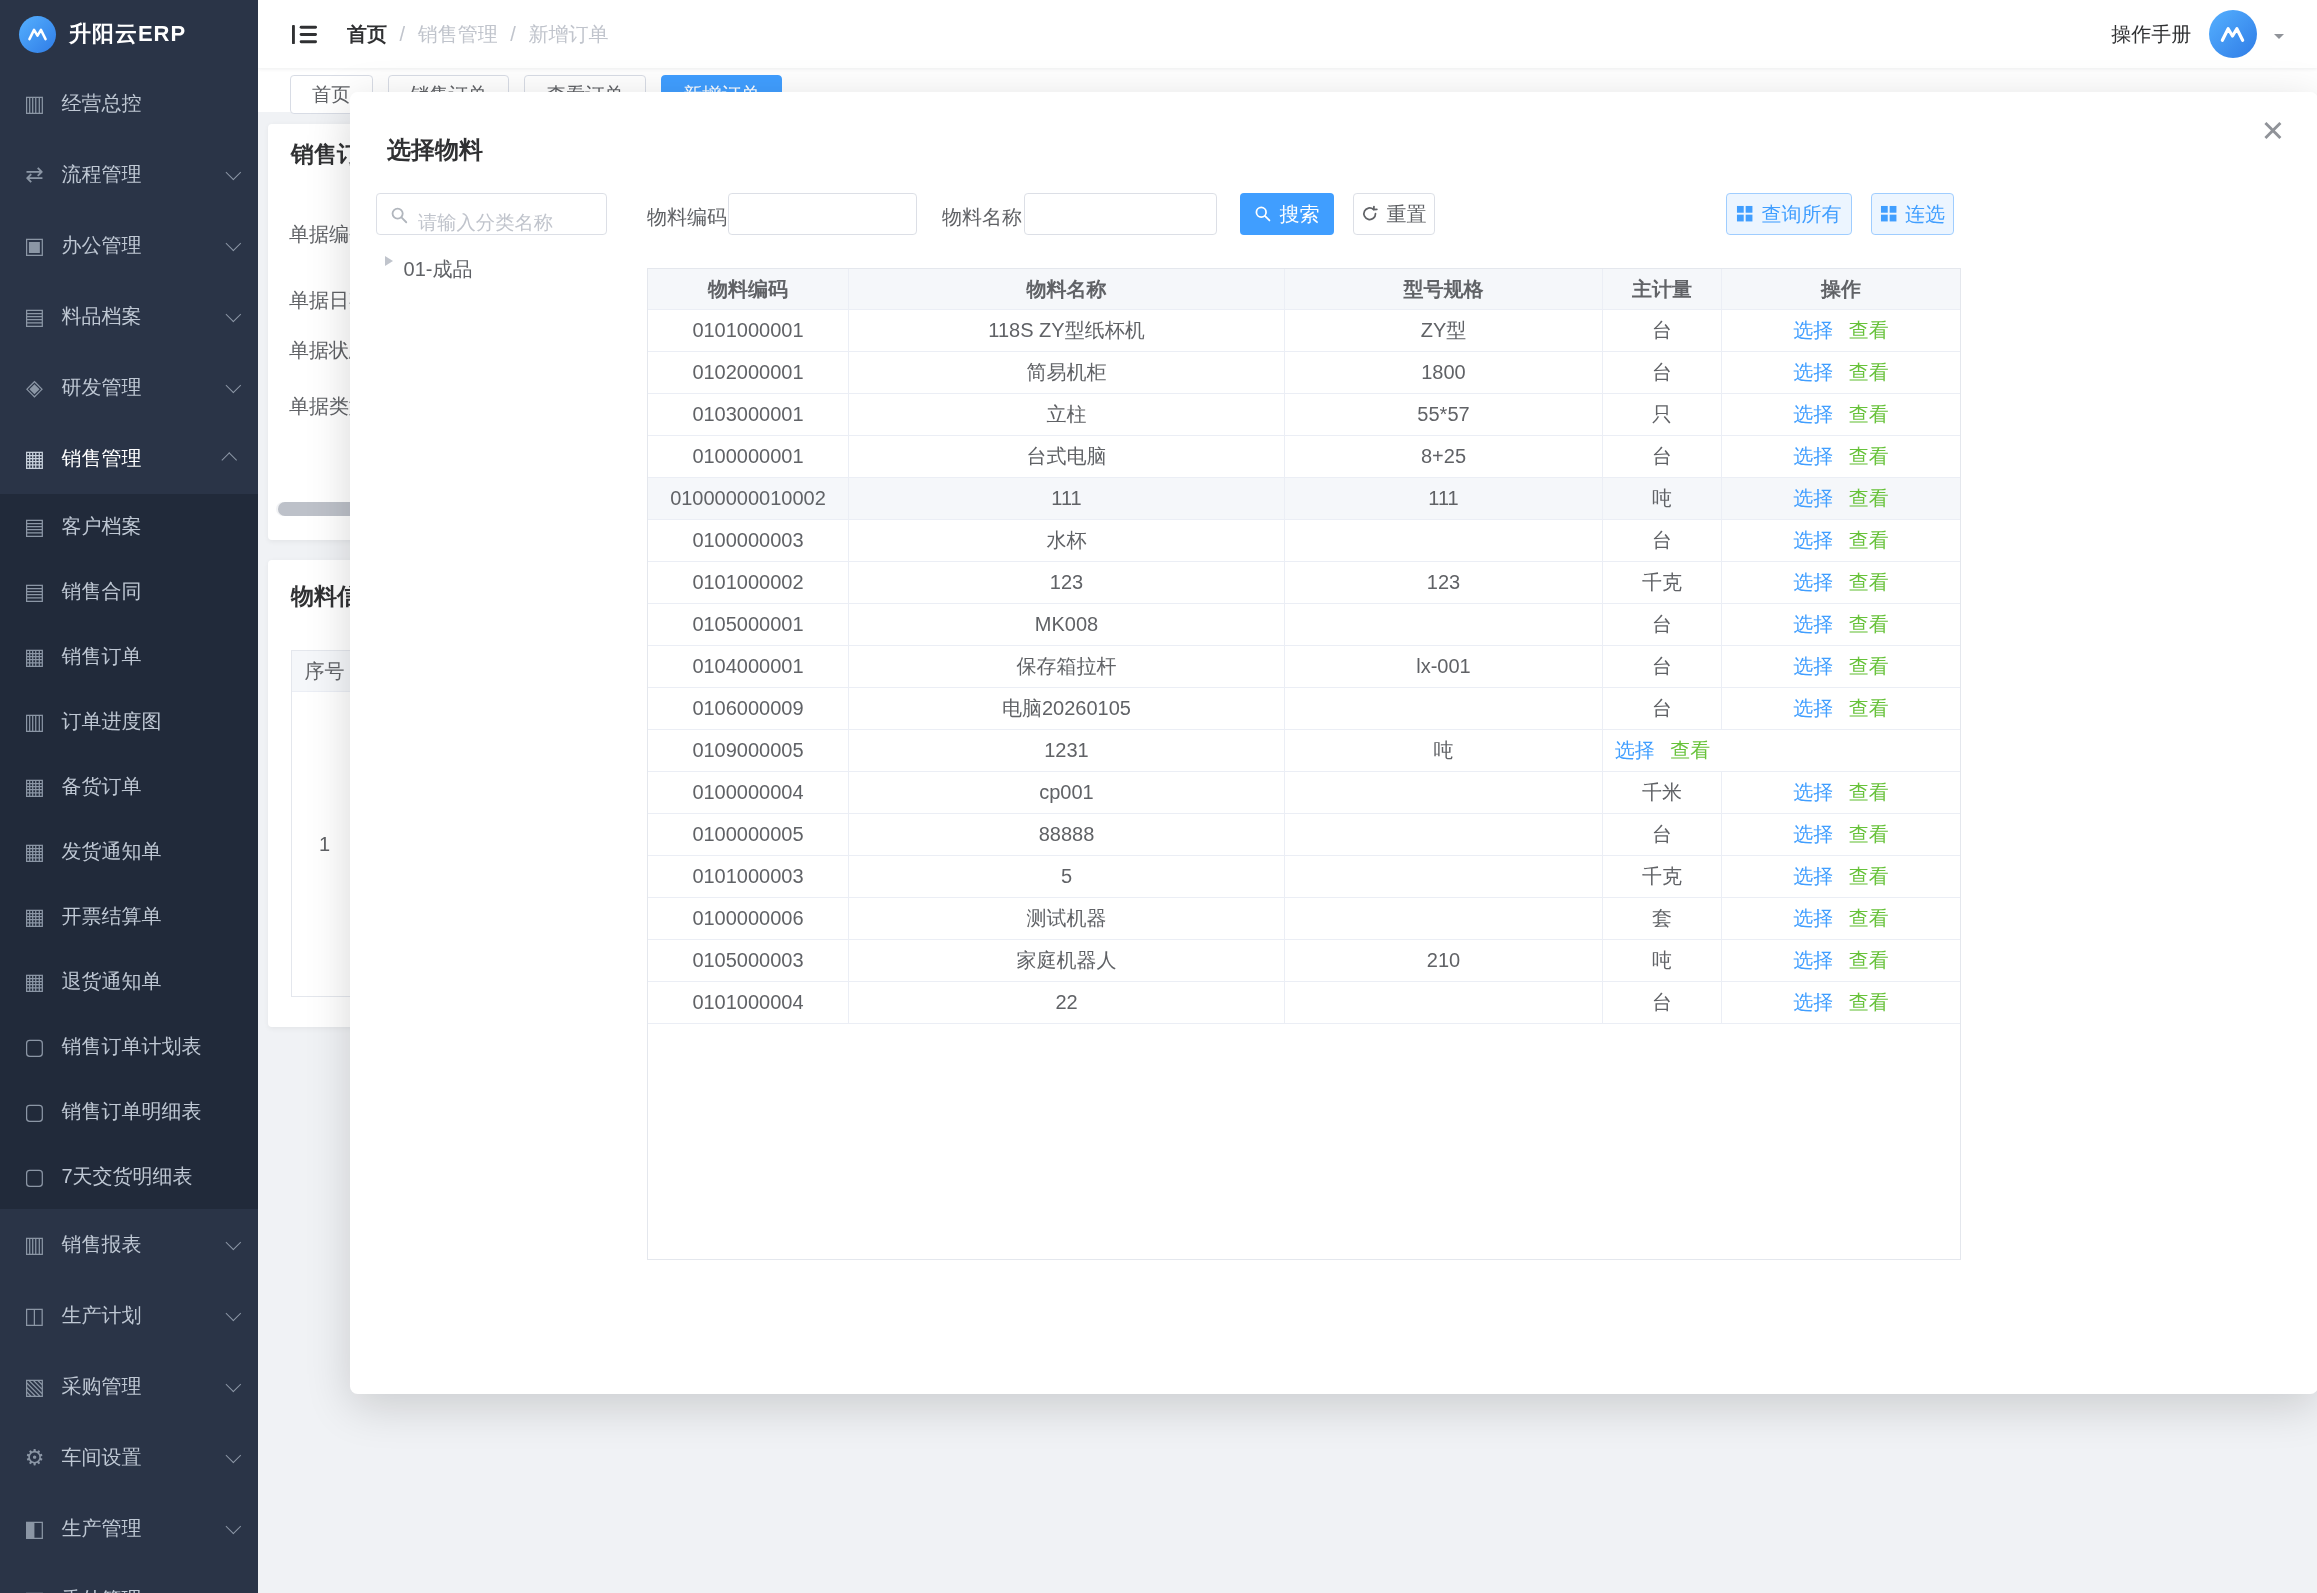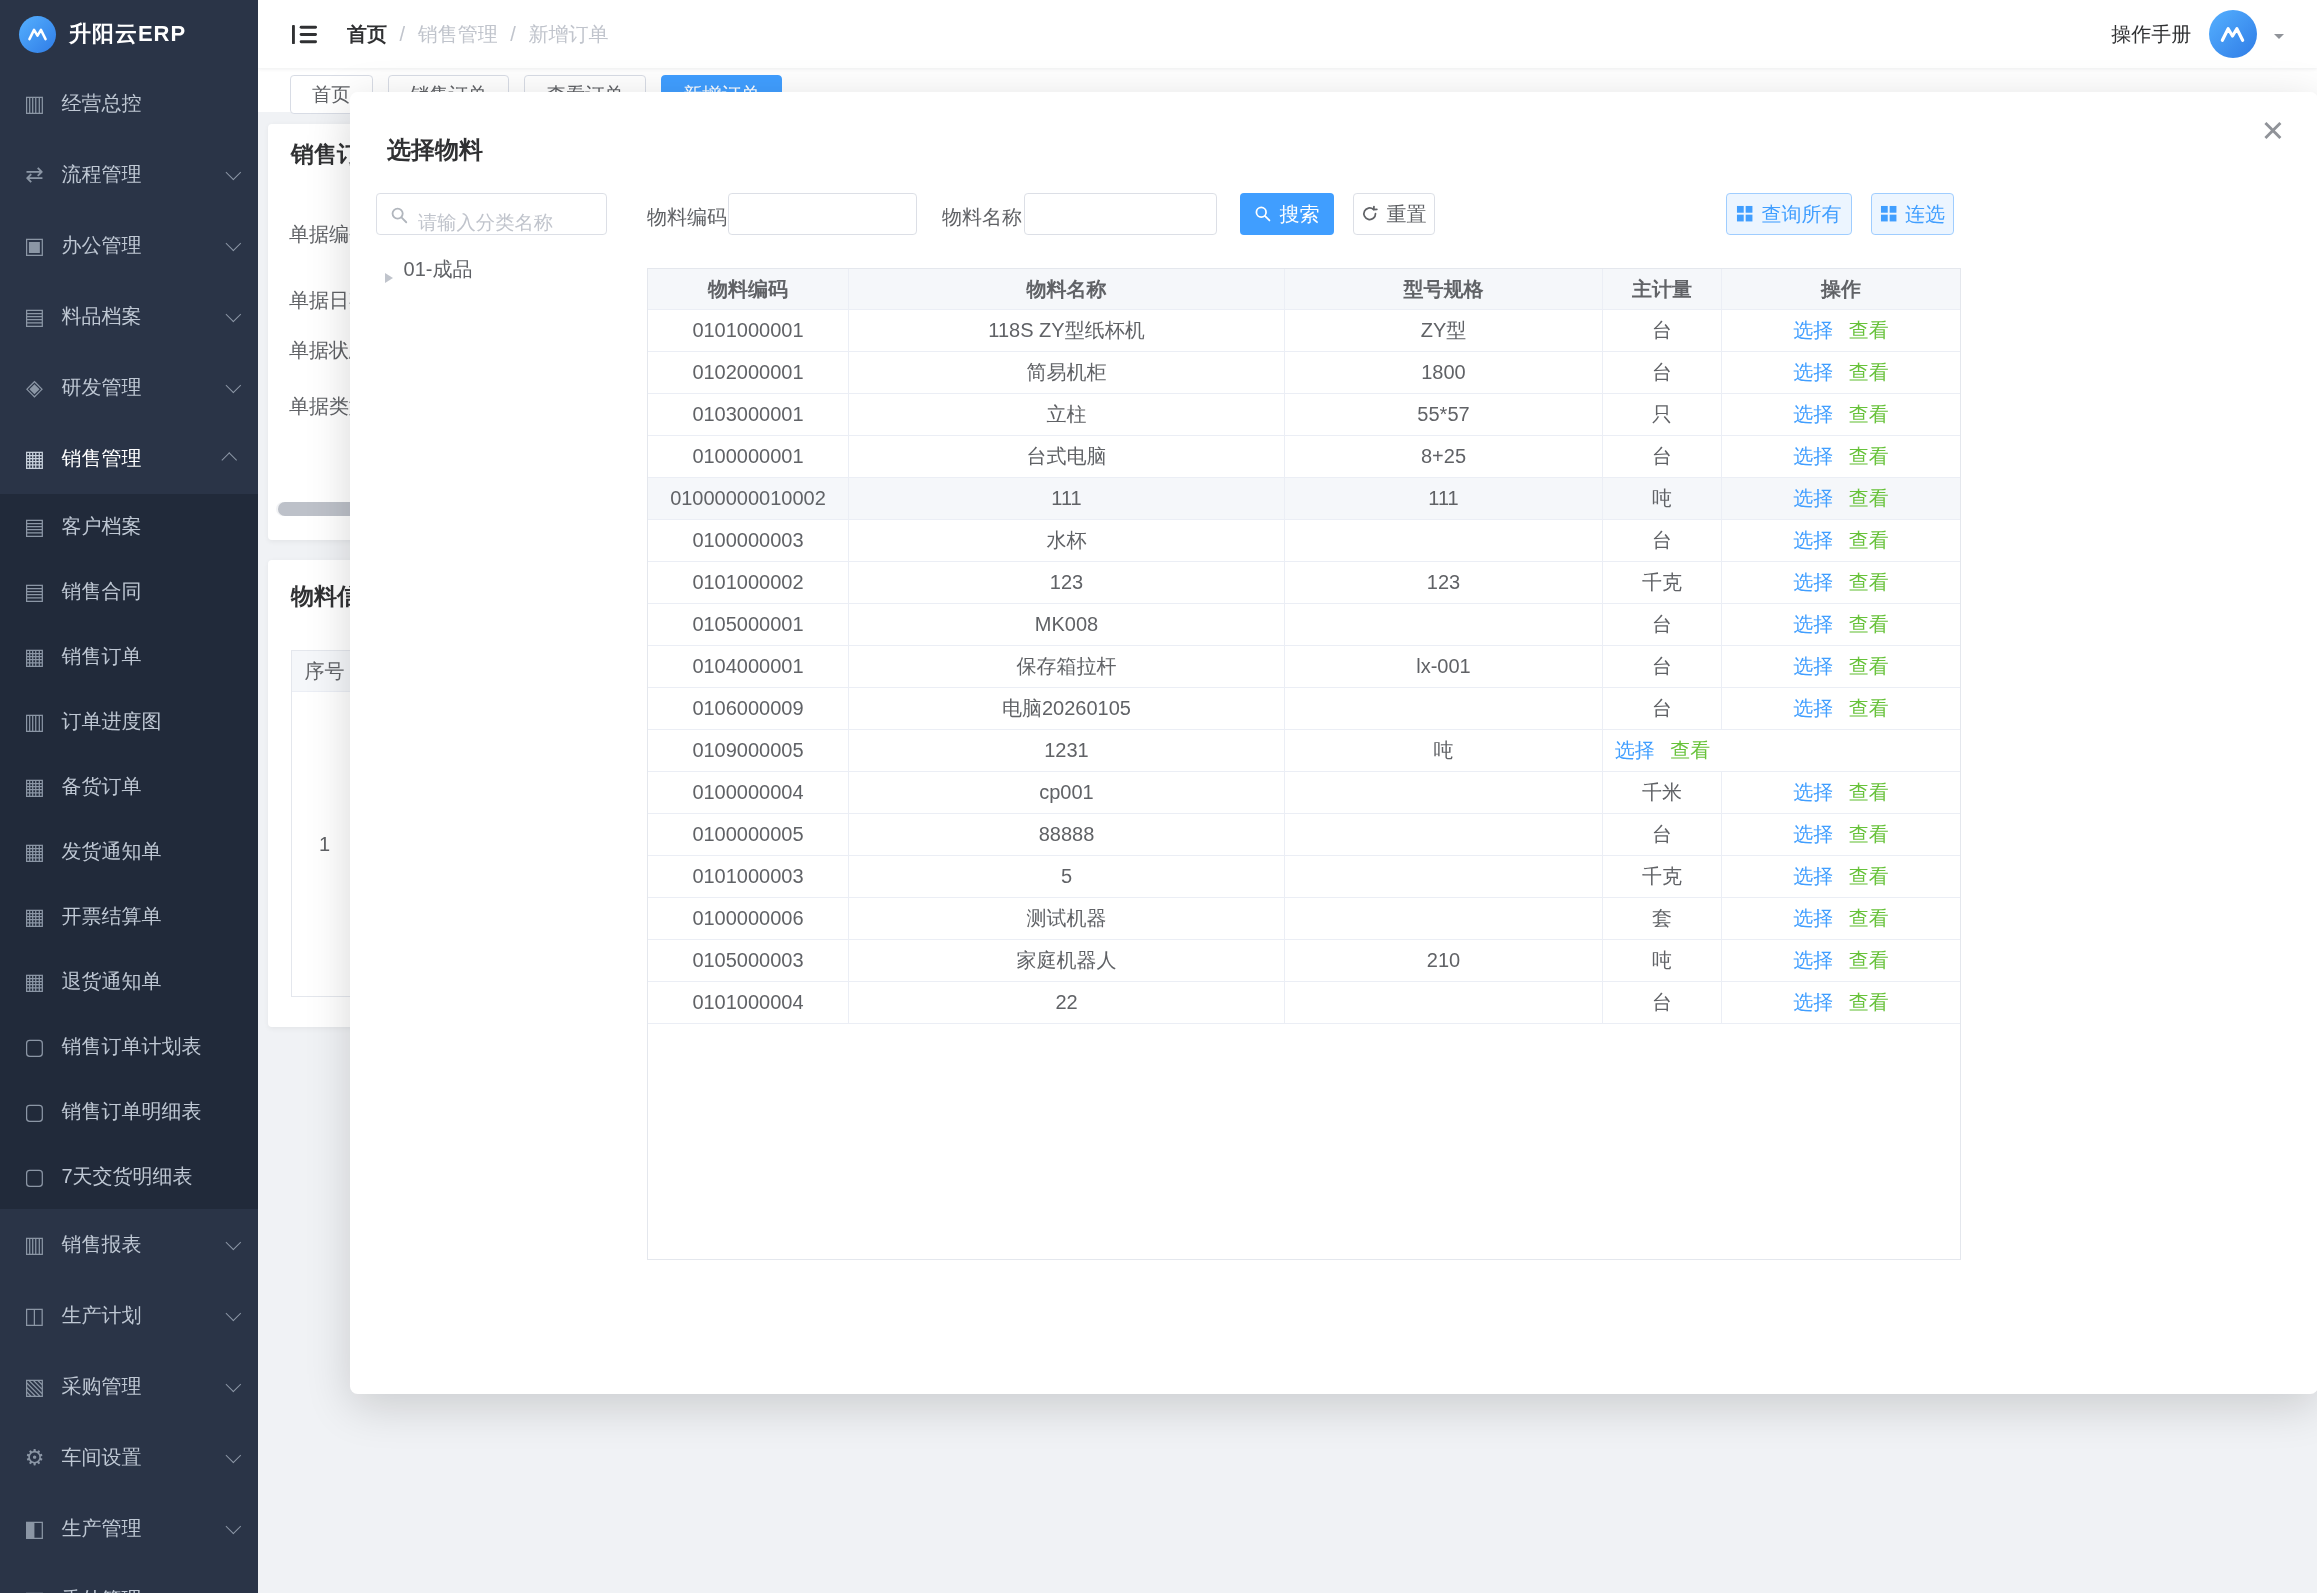--- a/index.html
+++ b/index.html
@@ -80,21 +80,21 @@
   .tree-search{left:26px;width:231px;padding-left:41px;position:absolute}
   .tree-search .s-ic{position:absolute;left:12.6px;top:11.6px}
   .f-label{position:absolute;top:112px;font-size:20px;color:#606266}
   .lbl-code{left:297px}.inp-code{left:378px;width:189px;padding:0 11.6px;position:absolute}
   .lbl-name{left:592px}.inp-name{left:674px;width:193px;padding:0 11.6px;position:absolute}
   .btn-search{position:absolute;left:890px;top:101px;width:94px;height:42px;background:#409eff;color:#fff}
   .btn-reset{position:absolute;left:1003px;top:101px;width:82px;height:42px;background:#fff;border:1px solid #dcdfe6;color:#606266}
   .btn-plainblue{position:absolute;top:101px;height:42px;background:#ecf5ff;border:1px solid #9fcdff;color:#409eff}
   .btn-queryall{left:1376px;width:126px}
   .btn-multisel{left:1521px;width:83px}
-  .tree-node{position:absolute;left:35px;top:164px;display:flex;align-items:flex-end;gap:10.6px;font-size:20px;color:#606266;cursor:pointer}
+  .tree-node{position:absolute;left:35px;top:164px;display:flex;align-items:flex-start;gap:10.6px;font-size:20px;color:#606266;cursor:pointer}
   .tri{width:0;height:0;border-left:8.7px solid #c0c4cc;border-top:5.8px solid transparent;border-bottom:5.8px solid transparent}
 
   .m-table{position:absolute;left:297px;top:176px;width:1314px;height:992px;border:1px solid #e4e7ed;background:#fff;overflow:hidden}
   .m-thead,.m-row{display:grid;grid-template-columns:201px 436px 318px 119px 238px}
   .m-thead{height:41px;background:#f5f7fa;border-bottom:1px solid #ebeef5}
   .m-thead .m-cell{font-weight:600;color:#606266}
   .m-row{height:42px;border-bottom:1px solid #ebeef5;cursor:pointer}
   .m-row.hl,.m-row:hover{background:#f5f7fa}
   .m-cell{display:flex;align-items:center;justify-content:center;font-size:20px;color:#606266;border-right:1px solid #ebeef5;overflow:hidden;white-space:nowrap}
   .m-cell:last-child{border-right:none}

